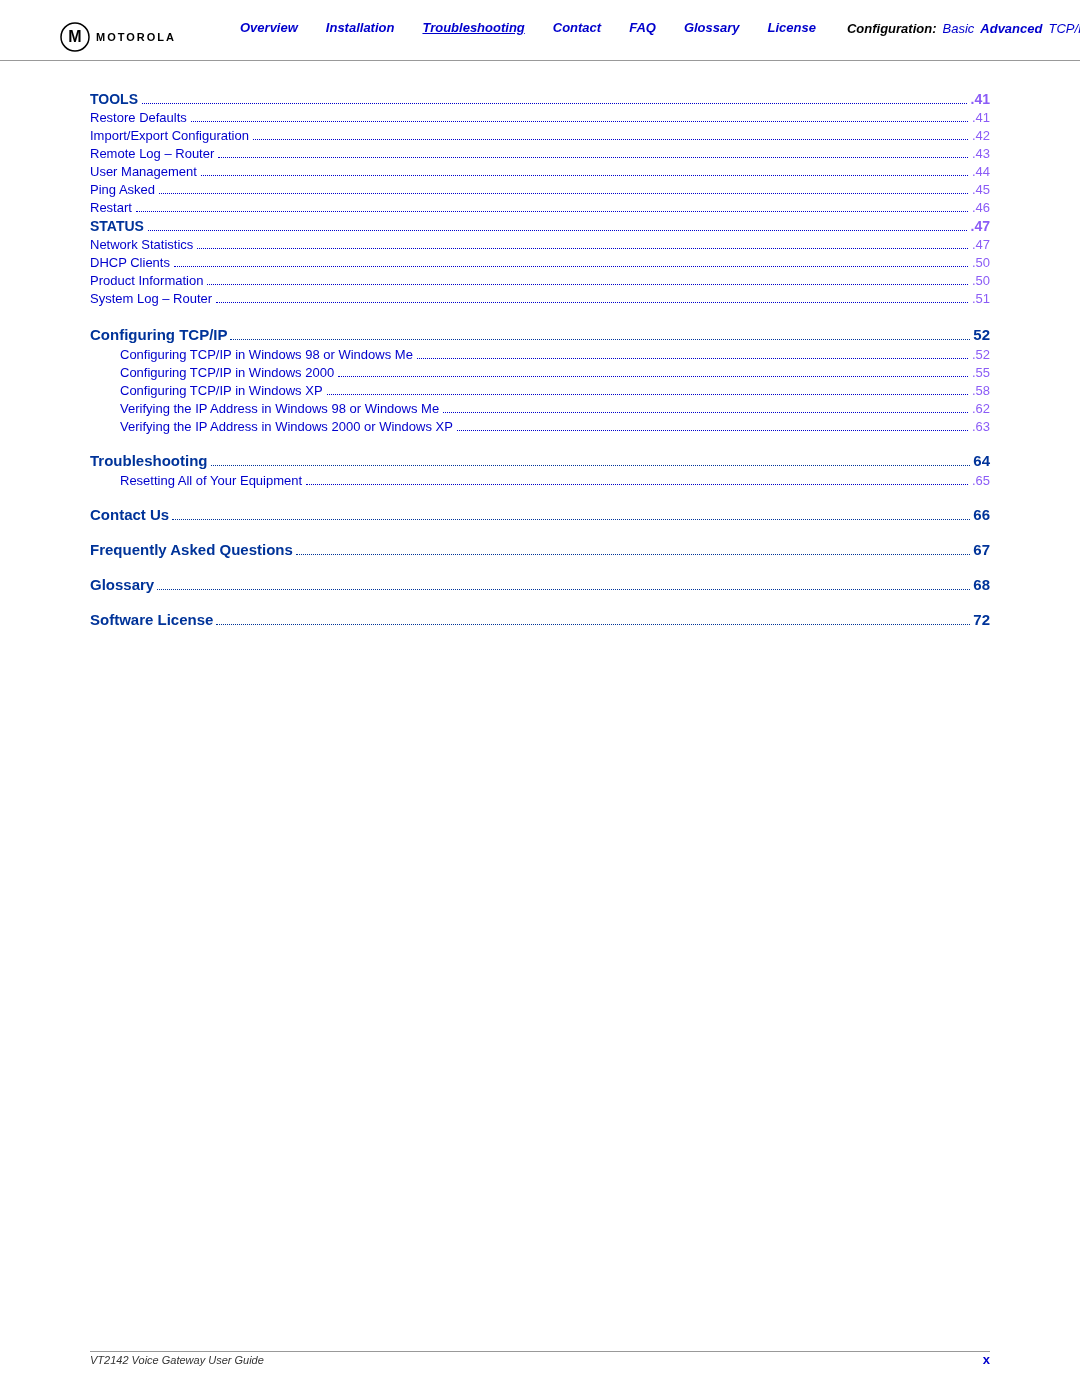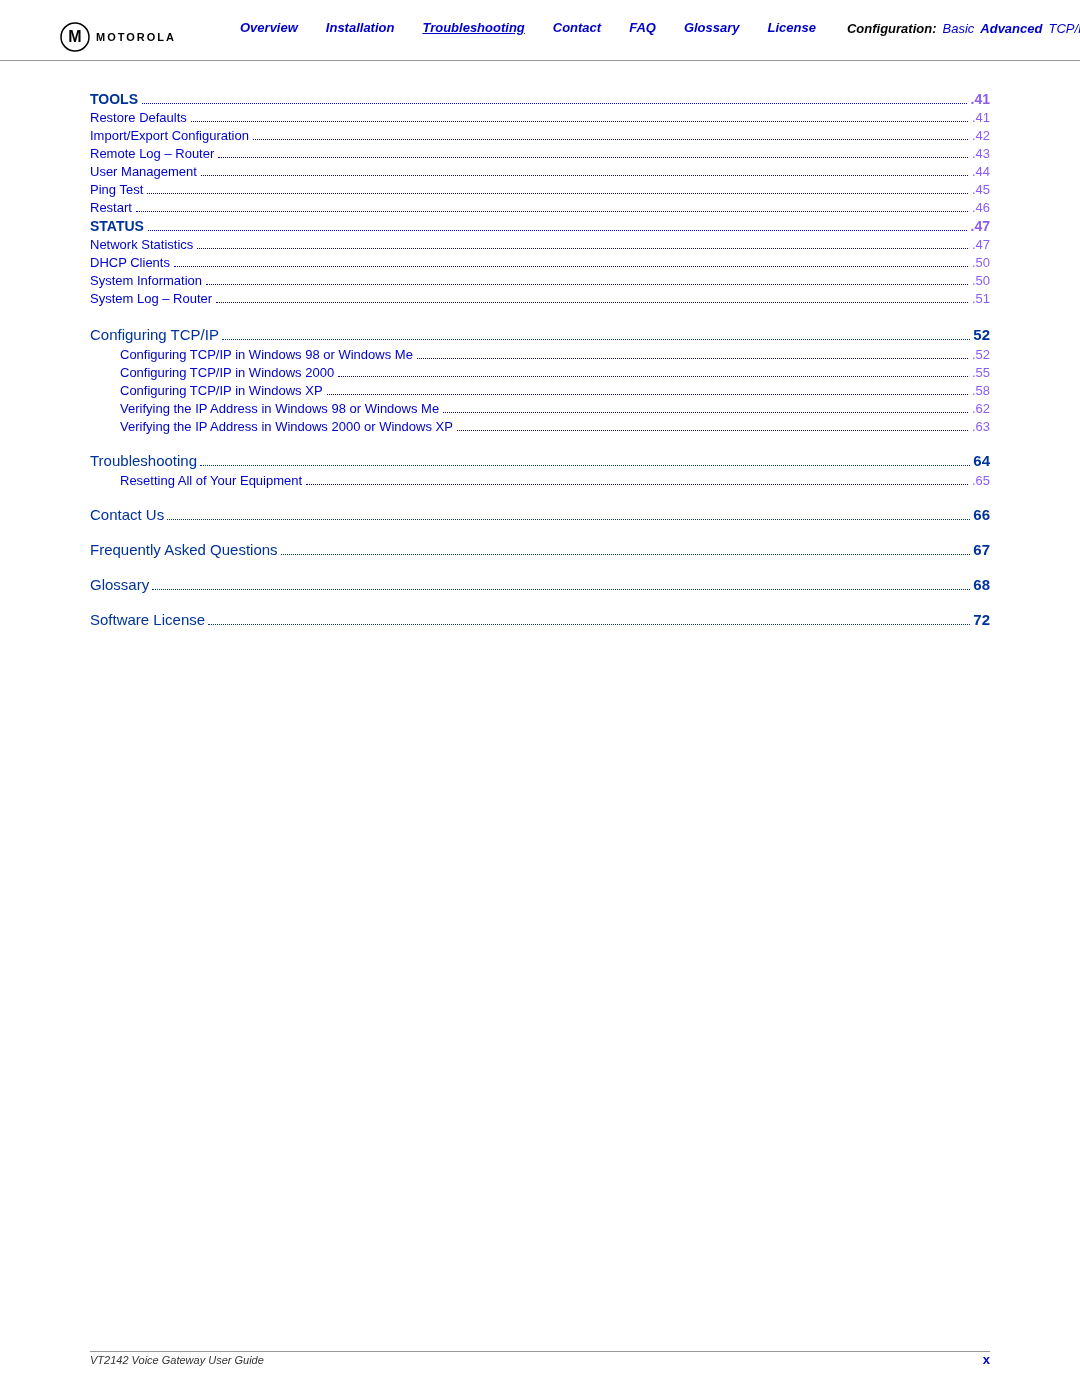--- a/index.html
+++ b/index.html
@@ -129,21 +129,21 @@
     }
 
     .big-section-row {
       display: flex;
       align-items: baseline;
       width: 100%;
       margin-bottom: 4px;
     }
     .big-section-label {
       font-size: 15px;
-      font-weight: normal;
+      font-weight: bold;
       color: #003399;
       white-space: nowrap;
       flex-shrink: 0;
     }
     .big-dots {
       flex: 1;
       border-bottom: 1px dotted #003399;
       margin: 0 3px 3px 3px;
       min-width: 10px;
     }
@@ -234,21 +234,21 @@
         <span class="toc-label">Remote Log – Router</span>
         <span class="toc-dots"></span>
         <span class="toc-page">.43</span>
       </div>
       <div class="toc-row">
         <span class="toc-label">User Management</span>
         <span class="toc-dots"></span>
         <span class="toc-page">.44</span>
       </div>
       <div class="toc-row">
-        <span class="toc-label">Ping Test</span>
+        <span class="toc-label">Ping Asked</span>
         <span class="toc-dots"></span>
         <span class="toc-page">.45</span>
       </div>
       <div class="toc-row">
         <span class="toc-label">Restart</span>
         <span class="toc-dots"></span>
         <span class="toc-page">.46</span>
       </div>
       <div class="toc-row">
         <span class="toc-label bold-section">STATUS</span>
@@ -259,21 +259,21 @@
         <span class="toc-label">Network Statistics</span>
         <span class="toc-dots"></span>
         <span class="toc-page">.47</span>
       </div>
       <div class="toc-row">
         <span class="toc-label">DHCP Clients</span>
         <span class="toc-dots"></span>
         <span class="toc-page">.50</span>
       </div>
       <div class="toc-row">
-        <span class="toc-label">System Information</span>
+        <span class="toc-label">Product Information</span>
         <span class="toc-dots"></span>
         <span class="toc-page">.50</span>
       </div>
       <div class="toc-row">
         <span class="toc-label">System Log – Router</span>
         <span class="toc-dots"></span>
         <span class="toc-page">.51</span>
       </div>
     </div>
 

